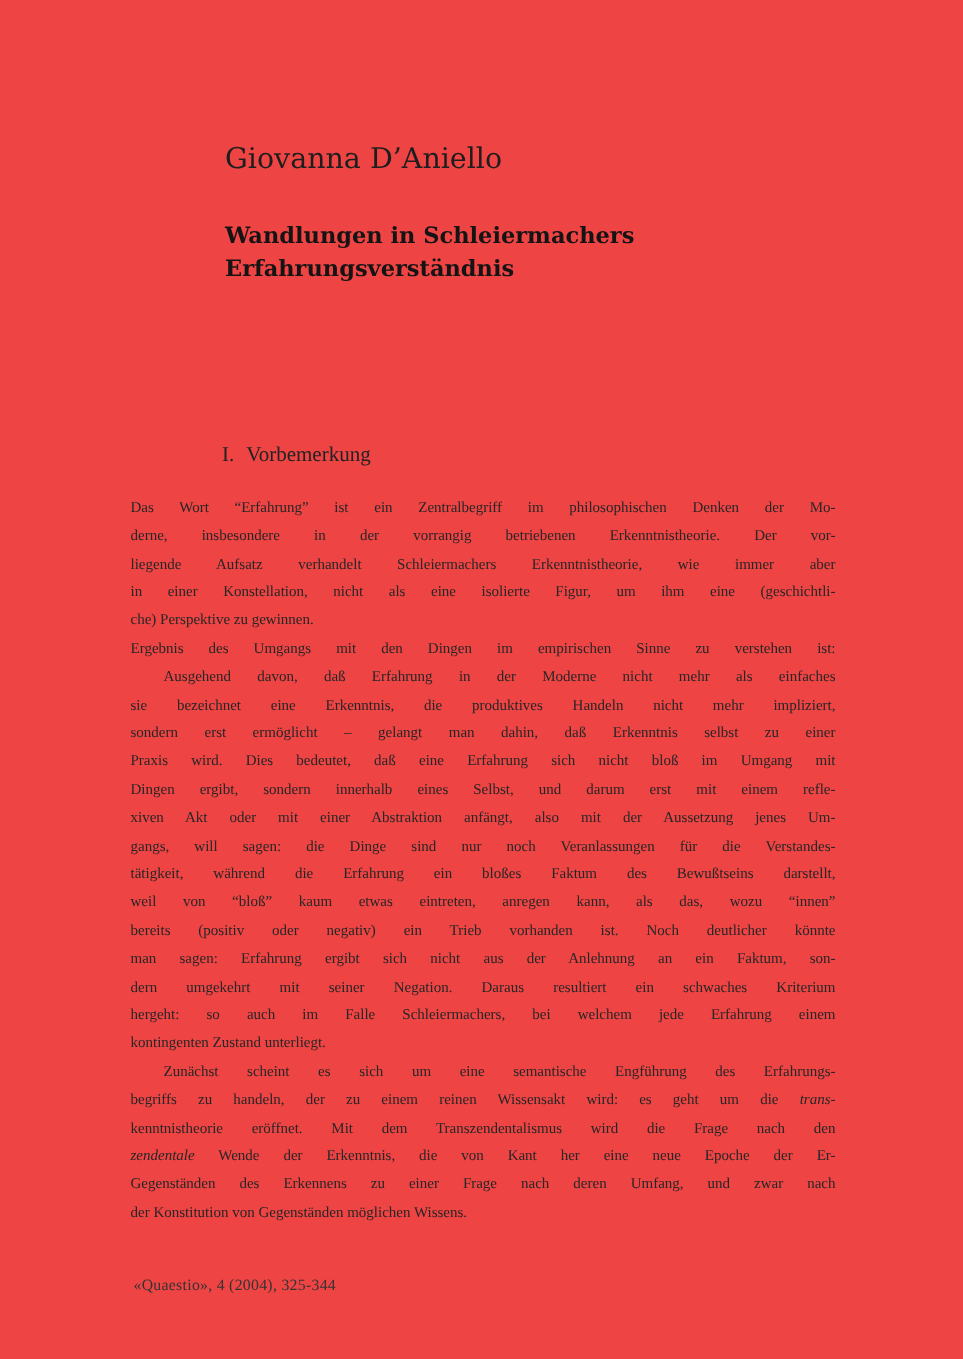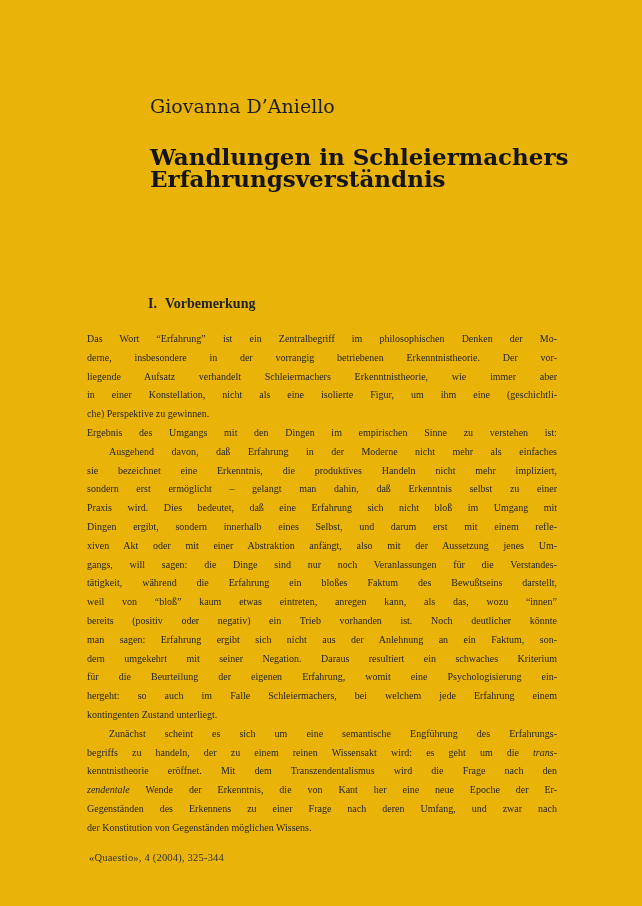--- a/index.html
+++ b/index.html
@@ -4,50 +4,49 @@
 <style>
   html, body {
     margin: 0;
     padding: 0;
     background: #ffffff;
   }
   .page {
     position: relative;
     width: 642px;
     height: 906px;
-    background: #eab308;
+    background: #ef4444;
     font-family: "Liberation Serif", serif;
     overflow: hidden;
   }
   .author {
     position: absolute;
     left: 150px;
     top: 95px;
     font-family: "DejaVu Serif", serif;
     font-size: 19px;
     line-height: 23px;
     color: #1e1e1e;
   }
   .title {
     position: absolute;
     left: 150px;
     top: 146px;
     font-family: "DejaVu Serif", serif;
-    font-size: 23px;
+    font-size: 15px;
     font-weight: bold;
     line-height: 22px;
     color: #141414;
   }
   .heading {
     position: absolute;
     left: 148px;
     top: 296px;
     font-size: 14px;
     color: #222222;
-    font-weight: bold;
   }
   .heading .hnum {
     margin-right: 8px;
   }
   .bodytext {
     position: absolute;
     left: 87px;
     top: 330px;
     width: 470px;
     font-size: 10px;
@@ -109,21 +108,20 @@
         <div class="tline"><span>sondern erst ermöglicht – gelangt man dahin, daß Erkenntnis selbst zu einer</span></div>
         <div class="tline"><span>Praxis wird. Dies bedeutet, daß eine Erfahrung sich nicht bloß im Umgang mit</span></div>
         <div class="tline"><span>Dingen ergibt, sondern innerhalb eines Selbst, und darum erst mit einem refle-</span></div>
         <div class="tline"><span>xiven Akt oder mit einer Abstraktion anfängt, also mit der Aussetzung jenes Um-</span></div>
         <div class="tline"><span>gangs, will sagen: die Dinge sind nur noch Veranlassungen für die Verstandes-</span></div>
         <div class="tline"><span>tätigkeit, während die Erfahrung ein bloßes Faktum des Bewußtseins darstellt,</span></div>
         <div class="tline"><span>weil von “bloß” kaum etwas eintreten, anregen kann, als das, wozu “innen”</span></div>
         <div class="tline"><span>bereits (positiv oder negativ) ein Trieb vorhanden ist. Noch deutlicher könnte</span></div>
         <div class="tline"><span>man sagen: Erfahrung ergibt sich nicht aus der Anlehnung an ein Faktum, son-</span></div>
         <div class="tline"><span>dern umgekehrt mit seiner Negation. Daraus resultiert ein schwaches Kriterium</span></div>
-        <div class="tline"><span>für die Beurteilung der eigenen Erfahrung, womit eine Psychologisierung ein-</span></div>
         <div class="tline"><span>hergeht: so auch im Falle Schleiermachers, bei welchem jede Erfahrung einem</span></div>
         <div class="tline last"><span>kontingenten Zustand unterliegt.</span></div>
       </div>
       <div class="para">
         <div class="tline ind"><span>Zunächst scheint es sich um eine semantische Engführung des Erfahrungs-</span></div>
         <div class="tline"><span>begriffs zu handeln, der zu einem reinen Wissensakt wird: es geht um die </span><span class="it">trans-</span></div>
         <div class="tline"><span>kenntnistheorie eröffnet. Mit dem Transzendentalismus wird die Frage nach den</span></div>
         <div class="tline"><span class="it">zendentale</span><span> Wende der Erkenntnis, die von Kant her eine neue Epoche der Er-</span></div>
         <div class="tline"><span>Gegenständen des Erkennens zu einer Frage nach deren Umfang, und zwar nach</span></div>
         <div class="tline last"><span>der Konstitution von Gegenständen möglichen Wissens.</span></div>

